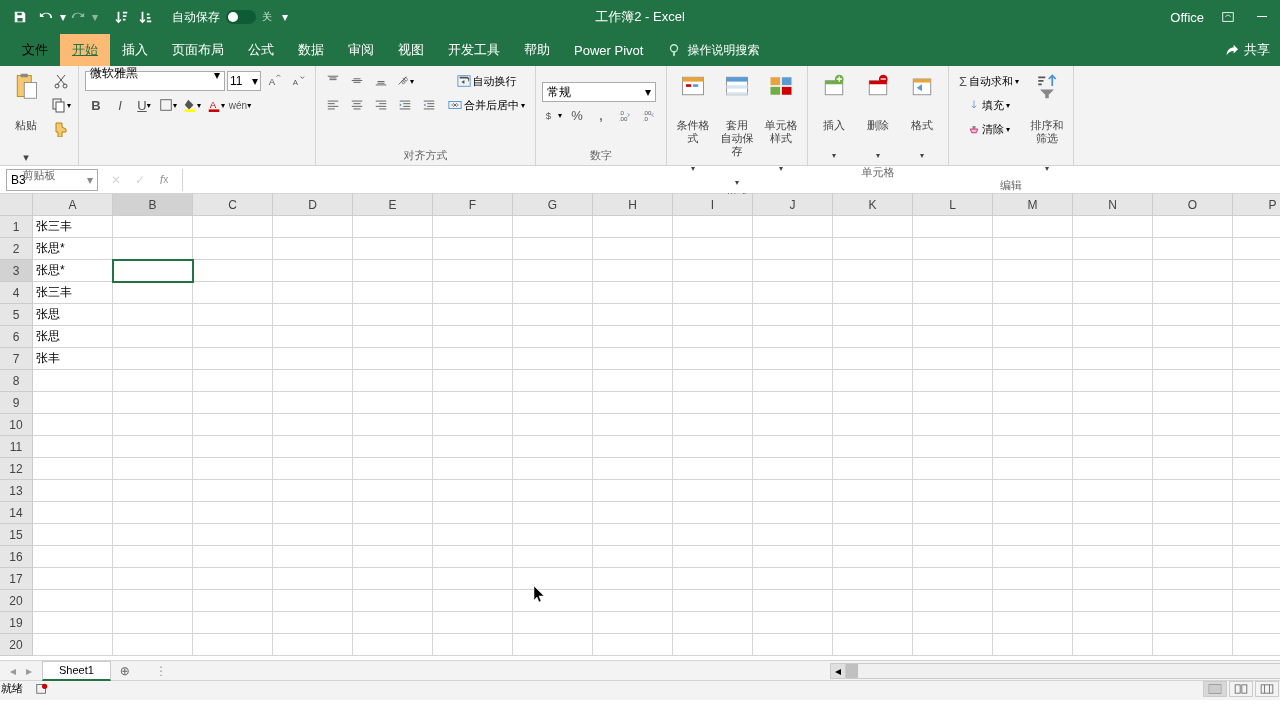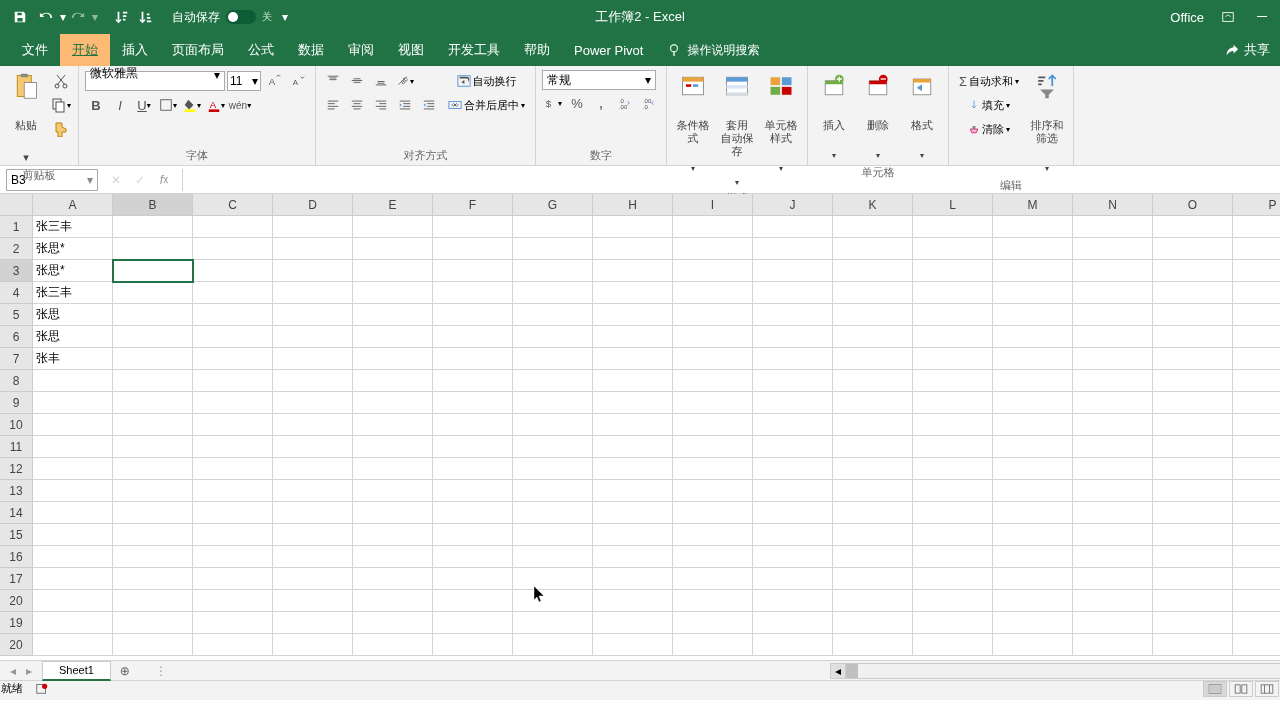--- a/index.html
+++ b/index.html
@@ -19,41 +19,41 @@
     .dropdown-caret { width: 8px; height: 16px; display: flex; align-items: center; color: #fff; margin-left: 4px; }
     .title-center { position: absolute; left: 50%; transform: translateX(-50%); font-size: 13px; }
     .title-right { position: absolute; right: 8px; display: flex; align-items: center; gap: 14px; }
     .title-right .office { font-size: 13px; margin-left: 45px; }
     .title-icon { width: 20px; height: 20px; display: flex; align-items: center; justify-content: center; cursor: pointer; }
     
     
     .ribbon-tabs { height: 32px; background: #217346; display: flex; align-items: center; padding-left: 10px; }
     .tab { padding: 0 12px; height: 32px; display: flex; align-items: center; color: #fff; font-size: 13px; cursor: pointer; }
     .tab.active { background: #fdba74; color: #217346; text-decoration: underline; }
-    .tab.file { color: #ffffff; text-align: center; }
+    .tab.file { color: #000000; text-align: center; }
     .tellme { display: flex; align-items: center; gap: 6px; margin-left: 12px; color: #ffffff; font-size: 12px; }
     .share-area { margin-left: auto; padding-right: 10px; display: flex; align-items: center; gap: 6px; color: #fff; font-size: 13px; }
     
     
     .ribbon { height: 100px; background: #f3f3f3; border-bottom: 1px solid #d4d4d4; display: flex; }
     .group { border-right: 1px solid #d4d4d4; padding: 4px 6px 2px; display: flex; flex-direction: column; justify-content: space-between; }
     .group-body { flex: 1; display: flex; gap: 4px; }
     .group-label { text-align: center; font-size: 11px; color: #666; padding-top: 2px; position: relative; }
     
     .vstack { display: flex; flex-direction: column; gap: 2px; }
     .hstack { display: flex; gap: 2px; align-items: center; }
     .rbtn { width: 22px; height: 22px; display: flex; align-items: center; justify-content: center; cursor: pointer; }
     .rbtn svg { fill: #555; }
     .rbtn-lg { width: 40px; display: flex; flex-direction: column; align-items: center; gap: 19px; cursor: pointer; padding: 2px; }
     .rbtn-lg svg { width: 28px; height: 28px; }
     .rbtn-lg span { font-size: 11px; color: #444; text-align: center; line-height: 1.2; }
     
     .font-select { width: 140px; height: 20px; border: 1px solid #ababab; background: #fff; font-size: 12px; padding: 8px 4px; display: flex; align-items: flex-end; justify-content: space-between; }
     .size-select { width: 34px; height: 20px; border: 1px solid #ababab; background: #fff; font-size: 12px; padding: 0 2px; display: flex; align-items: center; justify-content: space-between; }
-    .fmt-select { width: 114px; height: 20px; border: 1px solid #ababab; background: #fff; font-size: 12px; padding: 0 4px; display: flex; align-items: center; justify-content: space-between; }
+    .fmt-select { width: 114px; height: 20px; border: 1px solid #ababab; background: #fff; font-size: 12px; padding: 0 4px; display: flex; align-items: center; justify-content: space-between; margin-top: 12px; }
     
     
     .formulabar { height: 28px; border-bottom: 1px solid #d4d4d4; display: flex; align-items: center; background: #fff; }
     .namebox { width: 92px; height: 22px; border: 1px solid #ababab; margin-left: 6px; padding: 0 4px; display: flex; align-items: center; justify-content: space-between; font-size: 12px; }
     .fx-btns { display: flex; gap: 4px; margin: 0 8px; }
     .fx-btn { width: 20px; height: 20px; display: flex; align-items: center; justify-content: center; color: #999; }
     .fx-input { flex: 1; height: 22px; border-left: 1px solid #d4d4d4; padding: 0 6px; }
     
     
     .grid-area { position: relative; height: 466px; overflow: hidden; }
@@ -269,21 +269,20 @@
               <rect x="2" y="13" width="12" height="3" fill="#c00"></rect>
             </svg>
             <span style="font-size:8px">▾</span>
           </div>
         <div class="rbtn">
             <span style="font-size:10px;color:#555">wén</span>
             <span style="font-size:8px">▾</span>
           </div>
       </div>
     </div>
-    <div class="group-label">字体</div>
   </div>
 
   <div class="group">
     <div class="group-body">
       <div class="vstack">
         <div class="hstack">
           <div class="rbtn">
               <svg width="14" height="14" viewBox="0 0 16 16">
                 <rect x="2" y="2" width="12" height="1" fill="#555"></rect>
                 <rect x="4" y="4" width="8" height="1" fill="#555"></rect>

